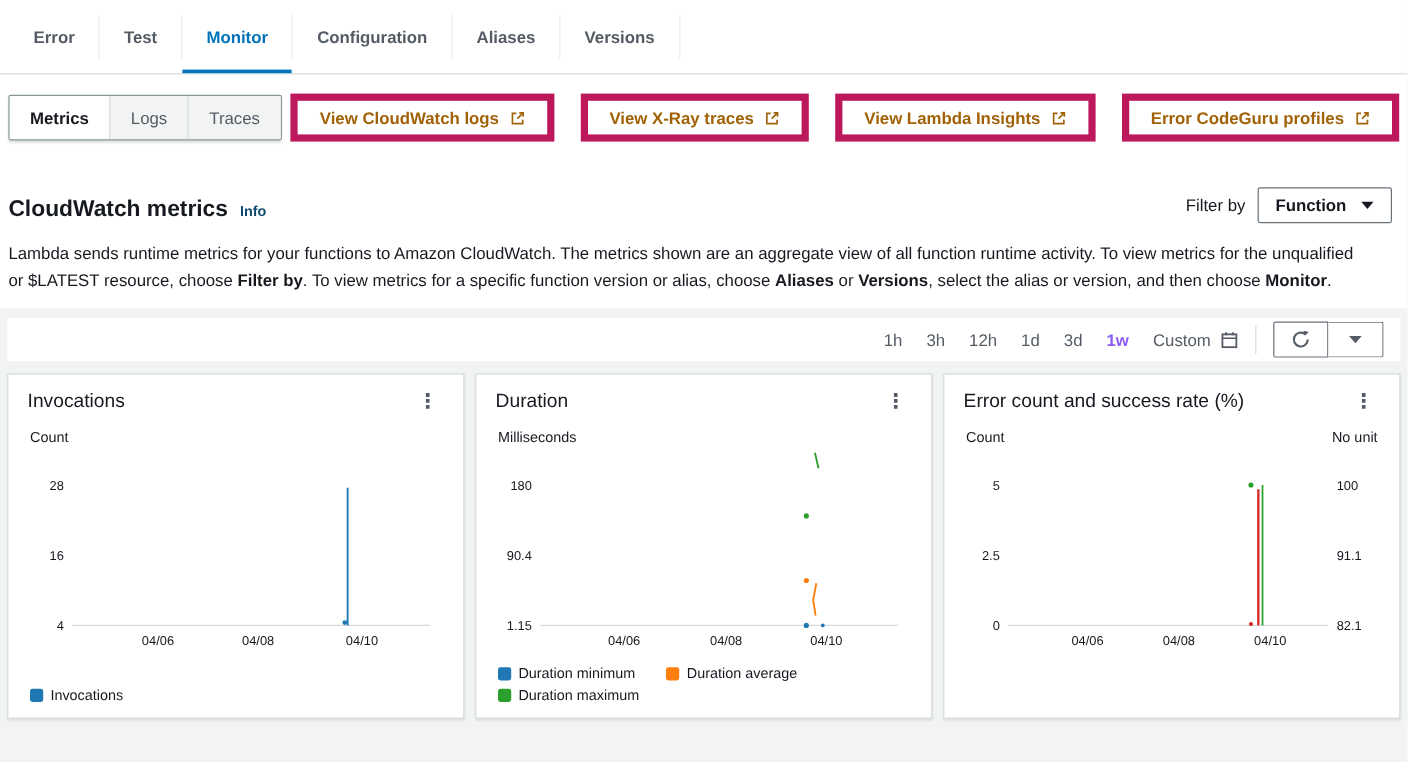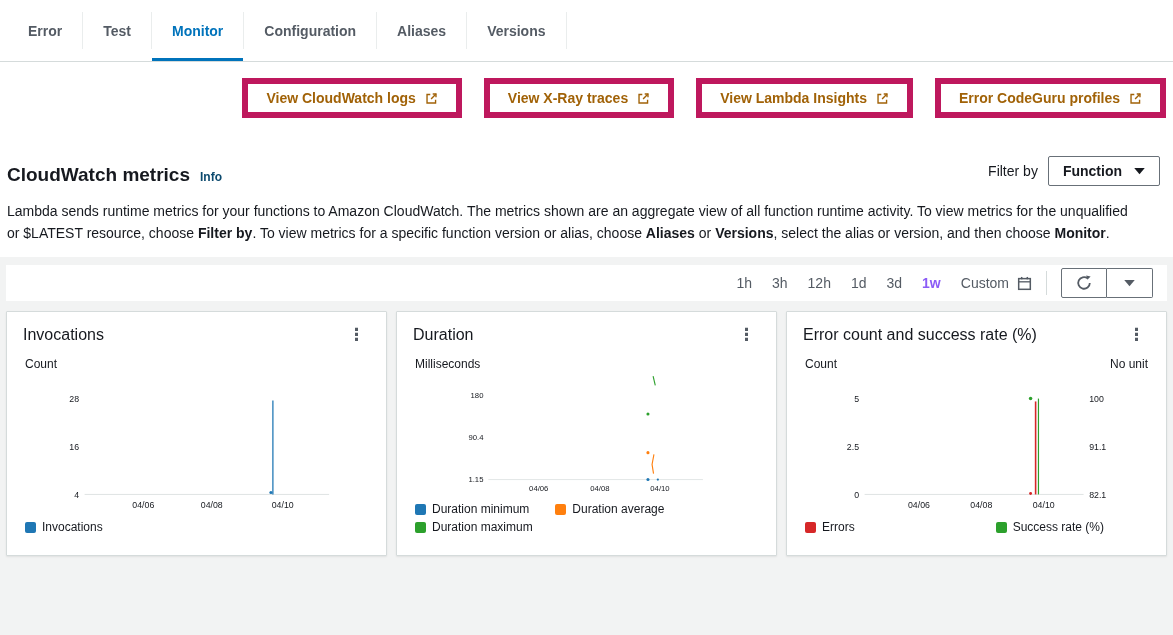--- a/index.html
+++ b/index.html
@@ -55,21 +55,21 @@
   .tdivider{width:1px;height:24px;background:#d5dbdb;margin:0 14px}
   .refresh-group{display:flex}
   .icon-btn{width:46px;height:30px;background:#fff;border:1px solid #687078;display:flex;
             align-items:center;justify-content:center;cursor:pointer;padding:0}
   .icon-btn:first-child{border-radius:2px 0 0 2px}
   .icon-btn + .icon-btn{border-left:none;border-radius:0 2px 2px 0}
 
   
   .cards{display:flex;gap:9px}
   .card{flex:1;background:#fff;border:1px solid #d5dbdb;border-radius:1px;
-        box-shadow:0 1px 2px rgba(0,0,0,.08);padding:12px 16px 19px;height:245px;
+        box-shadow:0 1px 2px rgba(0,0,0,.08);padding:12px 16px 10px;height:288px;
         display:flex;flex-direction:column}
   .card-head{display:flex;align-items:center;justify-content:space-between}
   .card-head h2{font-size:16px;font-weight:400;margin:0;color:#16191f}
   .kebab{background:none;border:none;font-size:17px;font-weight:700;color:#545b64;cursor:pointer;
          line-height:1;padding:2px 5px}
   .units{display:flex;justify-content:space-between;font-size:12px;color:#16191f;margin-top:12px;padding:0 2px}
   .plot{width:100%;height:auto;display:block;margin-top:2px}
   .legend{display:flex;flex-wrap:wrap;gap:4px 26px;font-size:12px;margin-top:auto;padding:0 2px 2px}
   .legend.spread{justify-content:space-between;padding-right:46px}
   .legend-item{display:inline-flex;align-items:center;gap:6px;cursor:pointer}
@@ -91,20 +91,25 @@
     <button class="tab">Aliases</button>
     <span class="tab-div"></span>
     <button class="tab">Versions</button>
     <span class="tab-div"></span>
   </nav>
 </header>
 
 <div class="content">
 
   <div class="subtab-row">
+    <div class="segmented">
+      <button class="seg active">Metrics</button>
+      <button class="seg">Logs</button>
+      <button class="seg">Traces</button>
+    </div>
     <div class="actions">
       <button class="btn">
         <span>View CloudWatch logs</span>
         <svg width="13" height="13" viewBox="0 0 16 16">
             <path d="M13 9.5V13.5H2.5V3h4" fill="none" stroke="currentColor" stroke-width="1.7"></path>
             <path d="M9.5 2.5H13.5V6.5" fill="none" stroke="currentColor" stroke-width="1.7"></path>
             <path d="M13.5 2.5L7.5 8.5" fill="none" stroke="currentColor" stroke-width="1.7"></path>
           </svg>
       </button>
       <button class="btn">
@@ -277,26 +282,16 @@
           <text x="319" y="96" font-size="11" fill="#16191f">91.1</text>
           <text x="319" y="156" font-size="11" fill="#16191f">82.1</text>
           <text x="105.952" y="169" text-anchor="middle" font-size="11" fill="#16191f">04/06</text>
           <text x="184.042" y="169" text-anchor="middle" font-size="11" fill="#16191f">04/08</text>
           <text x="262.13199999999995" y="169" text-anchor="middle" font-size="11" fill="#16191f">04/10</text>
           <circle cx="245.692" cy="32" r="2.2" fill="#2ca02c"></circle>
           <circle cx="245.692" cy="150.8" r="1.8" fill="#d62728"></circle>
           <line x1="251.994" x2="251.994" y1="35.6" y2="152" stroke="#d62728" stroke-width="2"></line>
           <line x1="255.556" x2="255.556" y1="32" y2="152" stroke="#2ca02c" stroke-width="1.5"></line>
         </svg>
-      <div class="legend spread">
-          <span class="legend-item">
-            <span class="swatch" style="background: rgb(214, 39, 40);"></span>
-            <span>Errors</span>
-          </span>
-          <span class="legend-item">
-            <span class="swatch" style="background: rgb(44, 160, 44);"></span>
-            <span>Success rate (%)</span>
-          </span>
-        </div>
     </section>
 
   </div>
 </div>
 
 </body></html>

